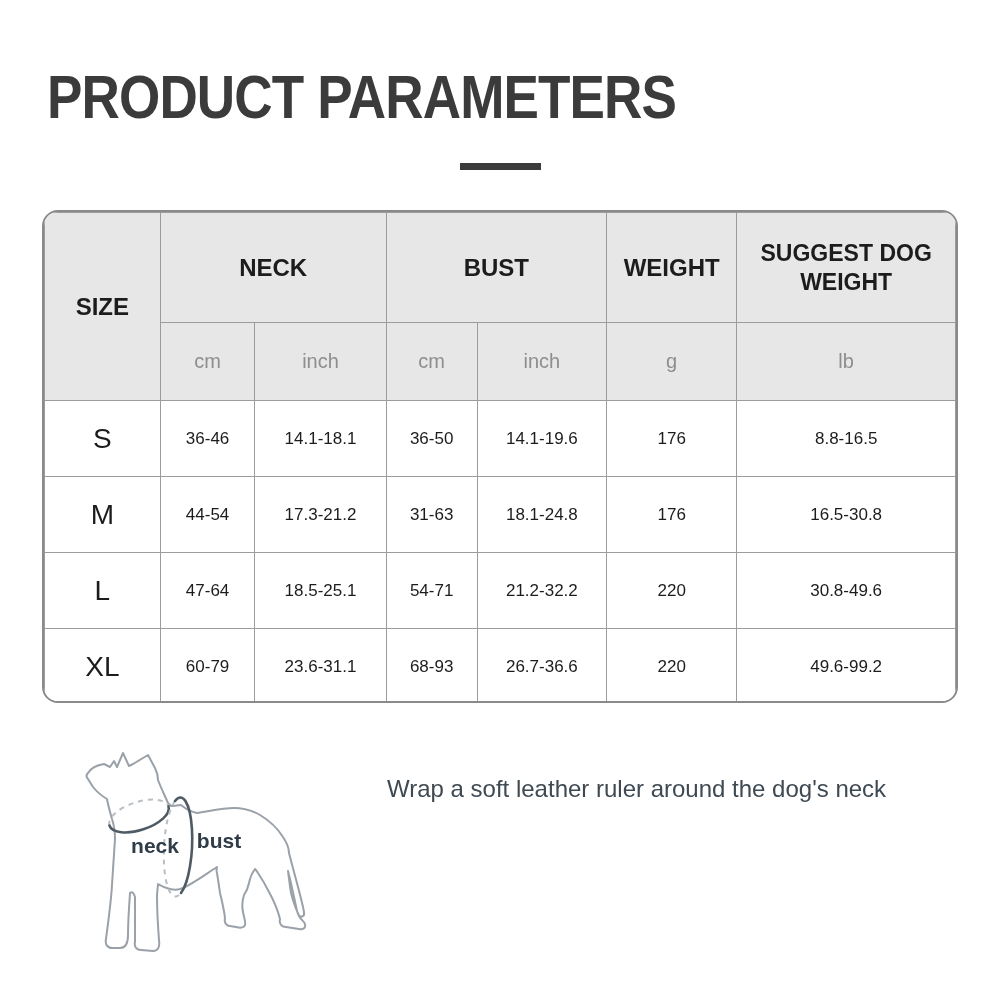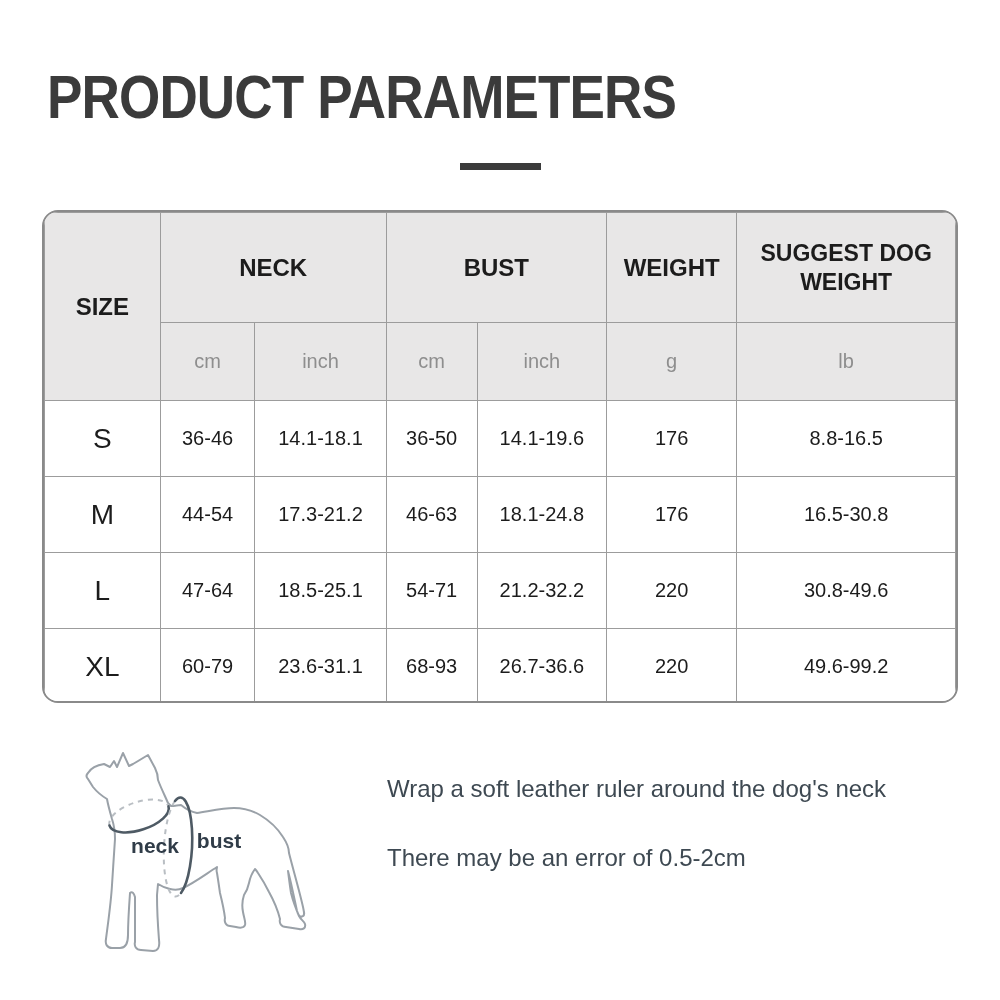--- a/index.html
+++ b/index.html
@@ -38,21 +38,21 @@
     text-align: center; vertical-align: middle;
     color: #1c1c1c;
   }
   .size-table thead th { background: #e8e7e7; }
   .size-table thead tr.group-row { height: 110px; }
   .size-table thead tr.unit-row { height: 78px; }
   .size-table thead .group-row th { font-size: 24px; font-weight: 700; line-height: 1.25; }
   .size-table thead .unit-row th { font-size: 20px; font-weight: 400; color: #8e8e8e; }
   .size-table thead th.suggest-head { font-size: 23px; padding: 15px 14px; }
   .size-table tbody tr { height: 76px; }
-  .size-table tbody td { font-size: 20px; background: #ffffff; }
+  .size-table tbody td { font-size: 17px; background: #ffffff; }
   .size-table tbody td.size-cell { font-size: 28px; }
 
   
   .notes {
     position: absolute; left: 387px; top: 770px;
     color: #3e4952; font-size: 24px; line-height: 37px;
     white-space: nowrap;
   }
   .notes .note-block-2 { margin-top: 32px; }
 
@@ -106,21 +106,21 @@
         <td>14.1-18.1</td>
         <td>36-50</td>
         <td>14.1-19.6</td>
         <td>176</td>
         <td>8.8-16.5</td>
       </tr>
       <tr>
         <td class="size-cell">M</td>
         <td>44-54</td>
         <td>17.3-21.2</td>
-        <td>46-63</td>
+        <td>31-63</td>
         <td>18.1-24.8</td>
         <td>176</td>
         <td>16.5-30.8</td>
       </tr>
       <tr>
         <td class="size-cell">L</td>
         <td>47-64</td>
         <td>18.5-25.1</td>
         <td>54-71</td>
         <td>21.2-32.2</td>
@@ -209,15 +209,14 @@
   <path class="strap-solid" d="M 115 66 A 13 46 3 0 1 121 158"></path>
   <text class="dog-label" x="95" y="118">neck</text>
   <text class="dog-label" x="159" y="113">bust</text>
 </svg>
 
 <div class="notes">
   <div class="note-block-1">
     <div>Wrap a soft leather ruler around the dog's neck</div>
   </div>
   <div class="note-block-2">
-    <div>There may be an error of 0.5-2cm</div>
   </div>
 </div>
 
 </body></html>

